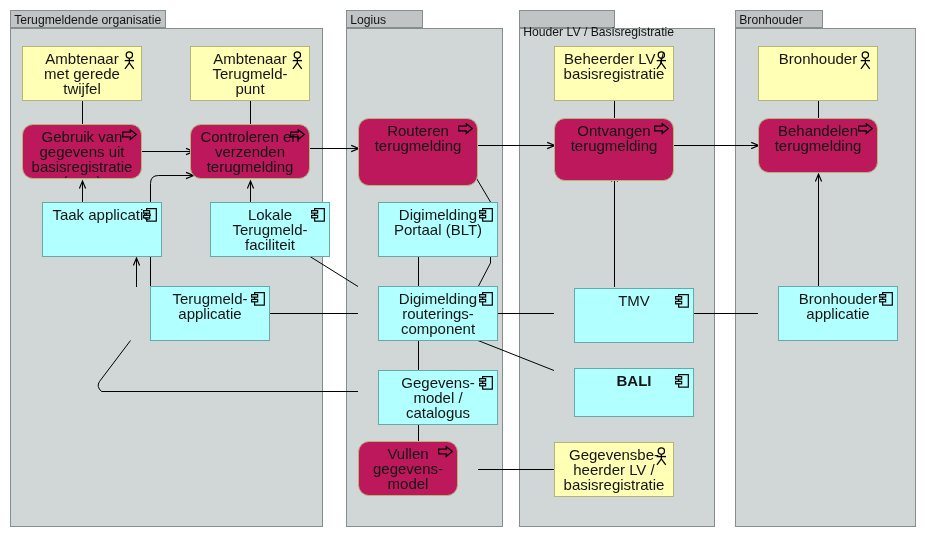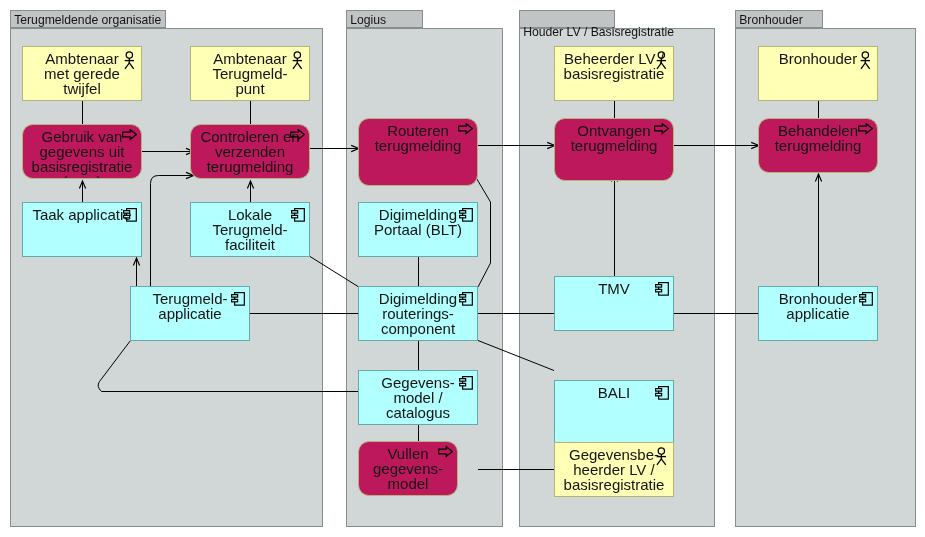--- a/index.html
+++ b/index.html
@@ -13,21 +13,21 @@
   .group-tab{position:absolute;box-sizing:border-box;background:#c0c4c4;border:1px solid #878c8c;
              height:18px;}
   .group-tab-label{position:absolute;font-size:12.2px;color:#141414;
              line-height:17px;white-space:nowrap;}
 
   .node{position:absolute;box-sizing:border-box;overflow:hidden;}
   .node .lbl{position:absolute;left:0;right:0;top:3.8px;height:51px;overflow:hidden;text-align:center;
              font-size:15px;line-height:15.1px;color:#141414;white-space:pre-line;}
   .n-actor{background:#ffffb5;border:1px solid #b3b37a;}
   .n-process{background:#be185d;border:1px solid #b3b37a;border-radius:11px;}
-  .n-app{background:#b2ffff;border:1px solid #67a8a8;}
+  .n-app{background:#b2ffff;border:1px solid #67a8a8;margin-left:20px;}
 
   .node svg.ni{position:absolute;}
   .node svg.ni-actor{right:6.2px;top:3.7px;}
   .node svg.ni-proc{right:4.1px;top:4.4px;}
   .node svg.ni-comp{right:4.3px;top:5.3px;}
   svg#conns{position:absolute;left:0;top:0;width:925px;height:537px;overflow:visible;}
 </style>
 </head>
 <body>
 
@@ -204,29 +204,29 @@
           <path d="M5.35 11.9 L0.95 17.8 M5.35 11.9 L9.75 17.8" fill="none" stroke="#000" stroke-width="1.25"></path>
         </svg>
       </div>
       <div class="node n-process" style="left: 554px; top: 118px; width: 120px; height: 63px;">
         <div class="lbl">Ontvangen
 terugmelding</div>
         <svg class="ni ni-proc" width="15.1" height="11.3" viewBox="0 0 16 12">
           <path d="M0.7 3.4 H8.7 V0.7 L15.3 5.85 L8.7 11 V8.3 H0.7 Z" fill="none" stroke="#000" stroke-width="1.32" stroke-linejoin="miter"></path>
         </svg>
       </div>
-      <div class="node n-app" style="left: 554px; top: 276px; width: 120px; height: 55px;">
+      <div class="node n-app" style="left: 554px; top: 288px; width: 120px; height: 55px;">
         <div class="lbl">TMV</div>
         <svg class="ni ni-comp" width="13.95" height="13.75" viewBox="0 0 14.6 14.4">
           <rect x="3.8" y="0.65" width="10.15" height="13.1" fill="none" stroke="#000" stroke-width="1.25"></rect>
           <rect x="0.65" y="2.75" width="6.3" height="2.6" fill="#b2ffff" stroke="#000" stroke-width="1.25"></rect>
           <rect x="0.65" y="7.7" width="6.3" height="2.6" fill="#b2ffff" stroke="#000" stroke-width="1.25"></rect>
         </svg>
       </div>
-      <div class="node n-app" style="left: 554px; top: 380px; width: 120px; height: 73px;">
+      <div class="node n-app" style="left: 554px; top: 368px; width: 120px; height: 49px; font-weight: bold;">
         <div class="lbl">BALI</div>
         <svg class="ni ni-comp" width="13.95" height="13.75" viewBox="0 0 14.6 14.4">
           <rect x="3.8" y="0.65" width="10.15" height="13.1" fill="none" stroke="#000" stroke-width="1.25"></rect>
           <rect x="0.65" y="2.75" width="6.3" height="2.6" fill="#b2ffff" stroke="#000" stroke-width="1.25"></rect>
           <rect x="0.65" y="7.7" width="6.3" height="2.6" fill="#b2ffff" stroke="#000" stroke-width="1.25"></rect>
         </svg>
       </div>
       <div class="node n-actor" style="left: 554px; top: 442px; width: 120px; height: 55px;">
         <div class="lbl">Gegevensbe-
 heerder LV /

